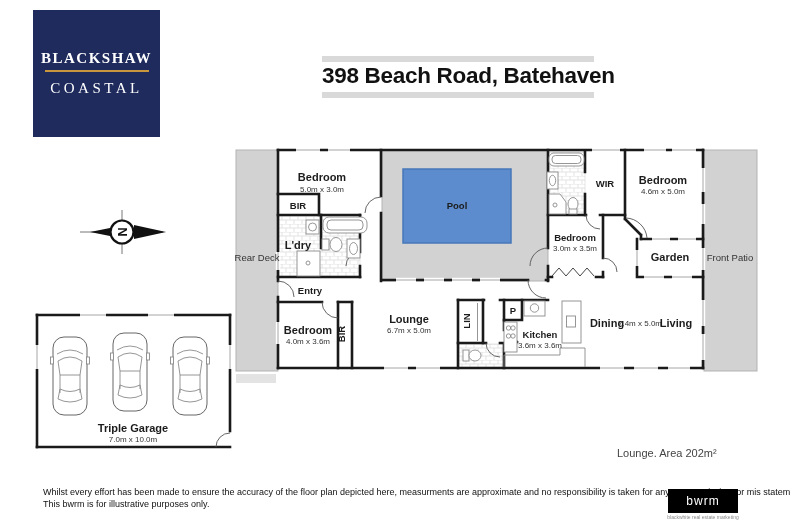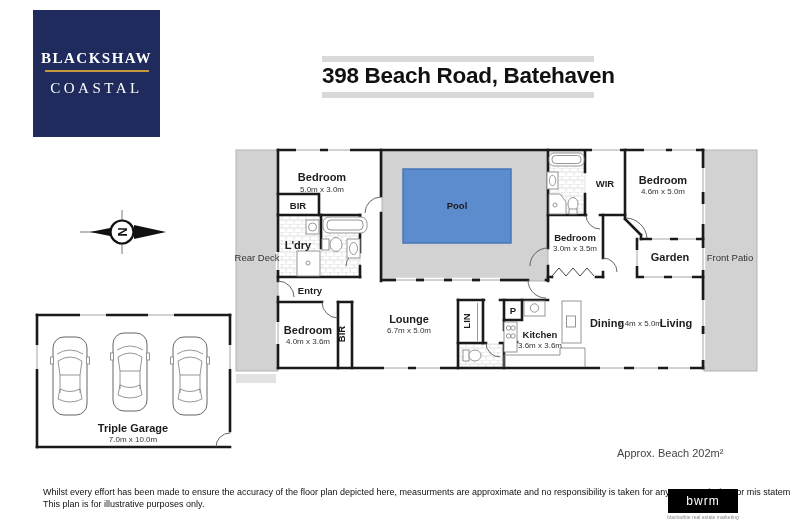--- a/index.html
+++ b/index.html
@@ -287,20 +287,20 @@
       <text class="rs" x="605" y="187">WIR</text>
       <text class="rm" x="663" y="184">Bedroom</text>
       <text class="dm" x="663" y="194">4.6m x 5.0m</text>
       <text class="rm" x="670" y="261">Garden</text>
       <text class="dk" x="730" y="261">Front Patio</text>
       <text class="rm" x="133" y="432">Triple Garage</text>
       <text class="dm" x="133" y="442">7.0m x 10.0m</text>
     </g>
   </svg>
 
-  <div class="areanote">Approx. Beach 202m²</div>
+  <div class="areanote">Lounge. Area 202m²</div>
 
   <div class="foot1">Whilst every effort has been made to ensure the accuracy of the floor plan depicted here, measurments are approximate and no responsibility is taken for any error, omission, or mis statement.</div>
-  <div class="foot2">This plan is for illustrative purposes only.</div>
+  <div class="foot2">This bwrm is for illustrative purposes only.</div>
   <div class="bwrm">bwrm</div>
   <div class="bwrm-tag">blackwhite real estate marketing</div>
 
 </div>
 
 </body></html>

